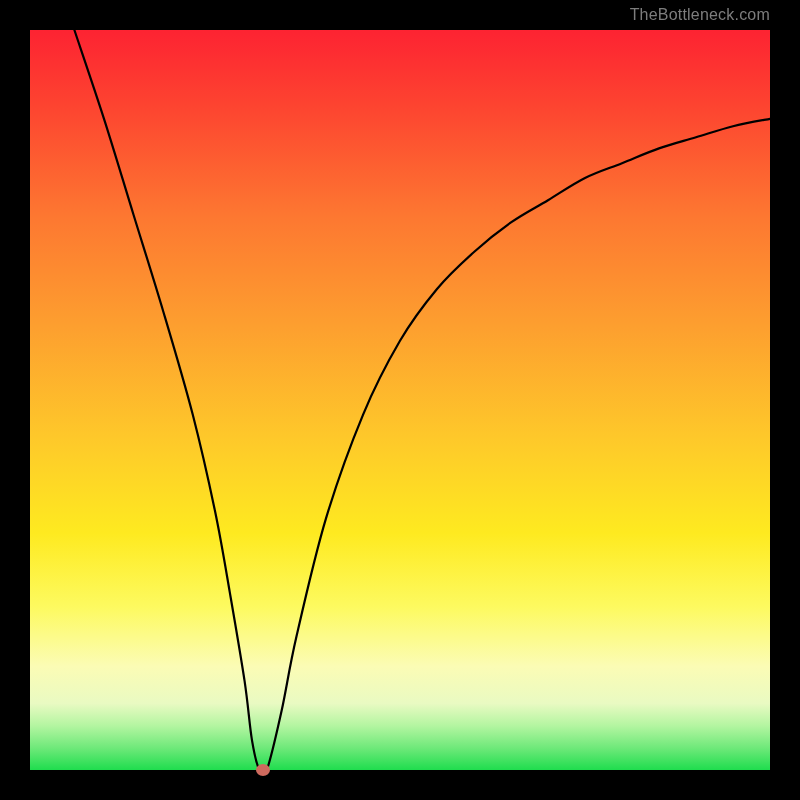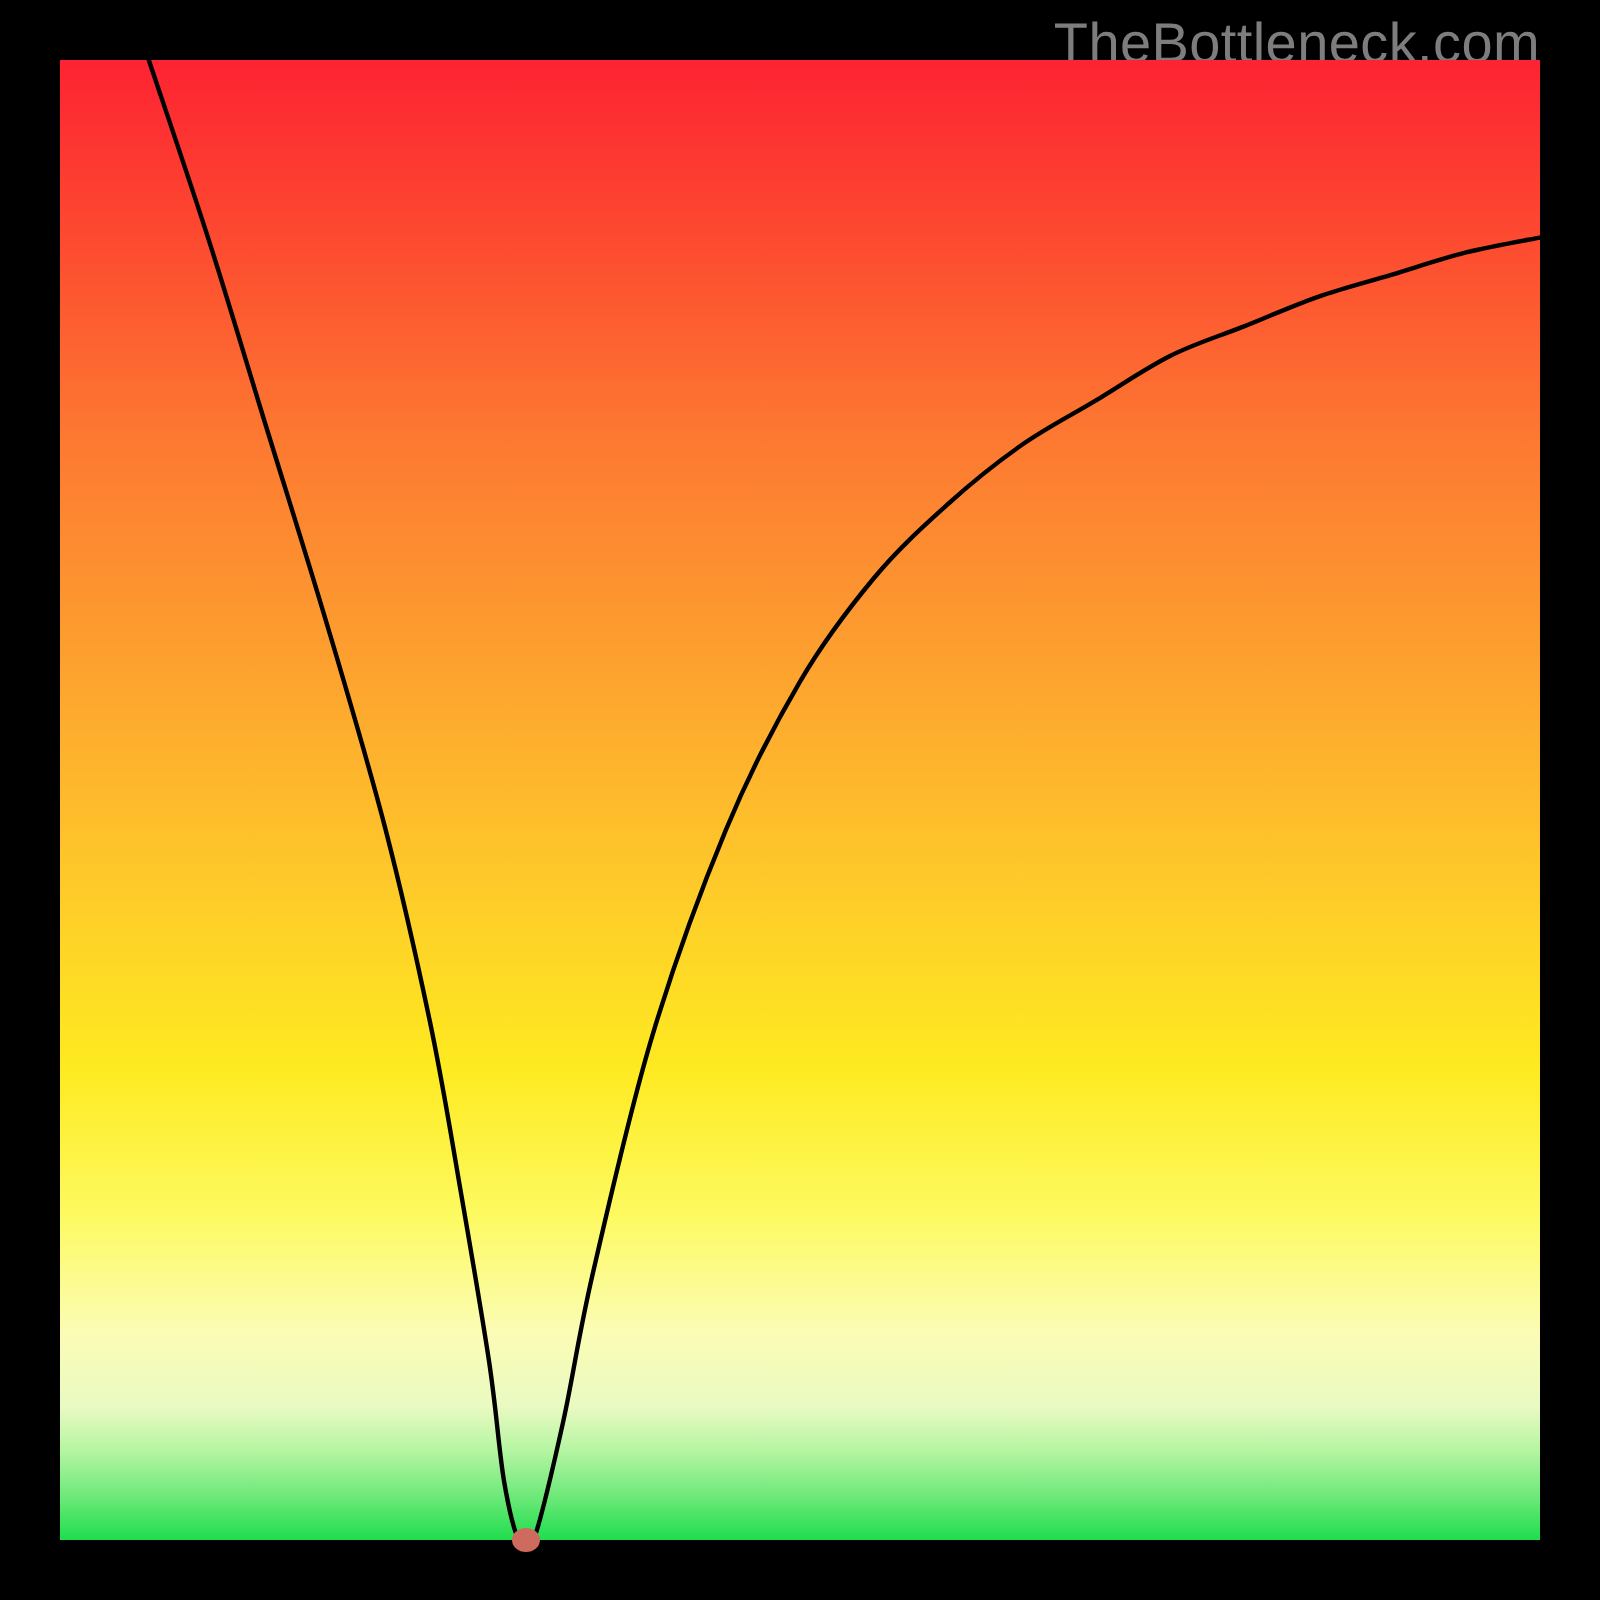--- a/index.html
+++ b/index.html
@@ -36,21 +36,21 @@
       #e9fac2 91%,
       #b4f5a1 94%,
       #6fe97a 97%,
       #1fdd4e 100%);
   }
   .watermark {
     position: absolute;
     top: 6px;
     right: 30px;
     color: #7d7d7d;
-    font-size: 28px;
+    font-size: 16px;
     font-weight: 500;
     letter-spacing: 0.2px;
     user-select: none;
   }
   svg.curve {
     position: absolute;
     left: 0; top: 0;
     width: 740px; height: 740px;
     overflow: visible;
   }

